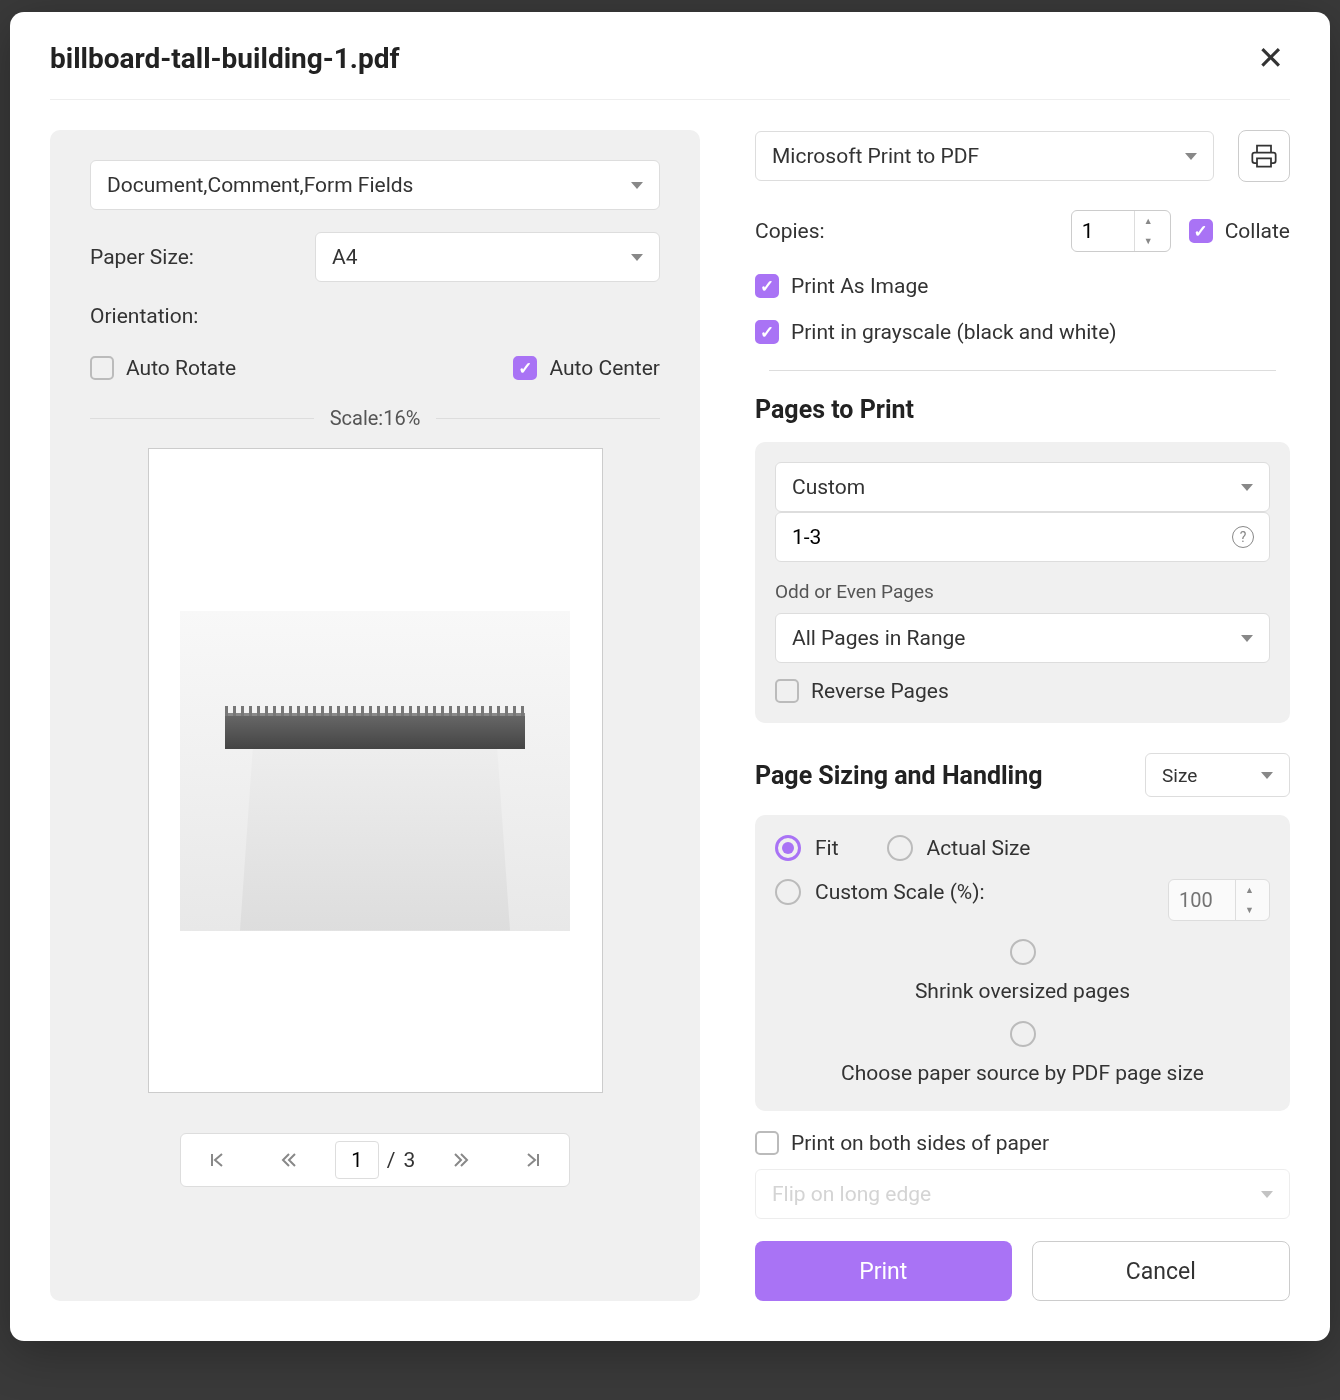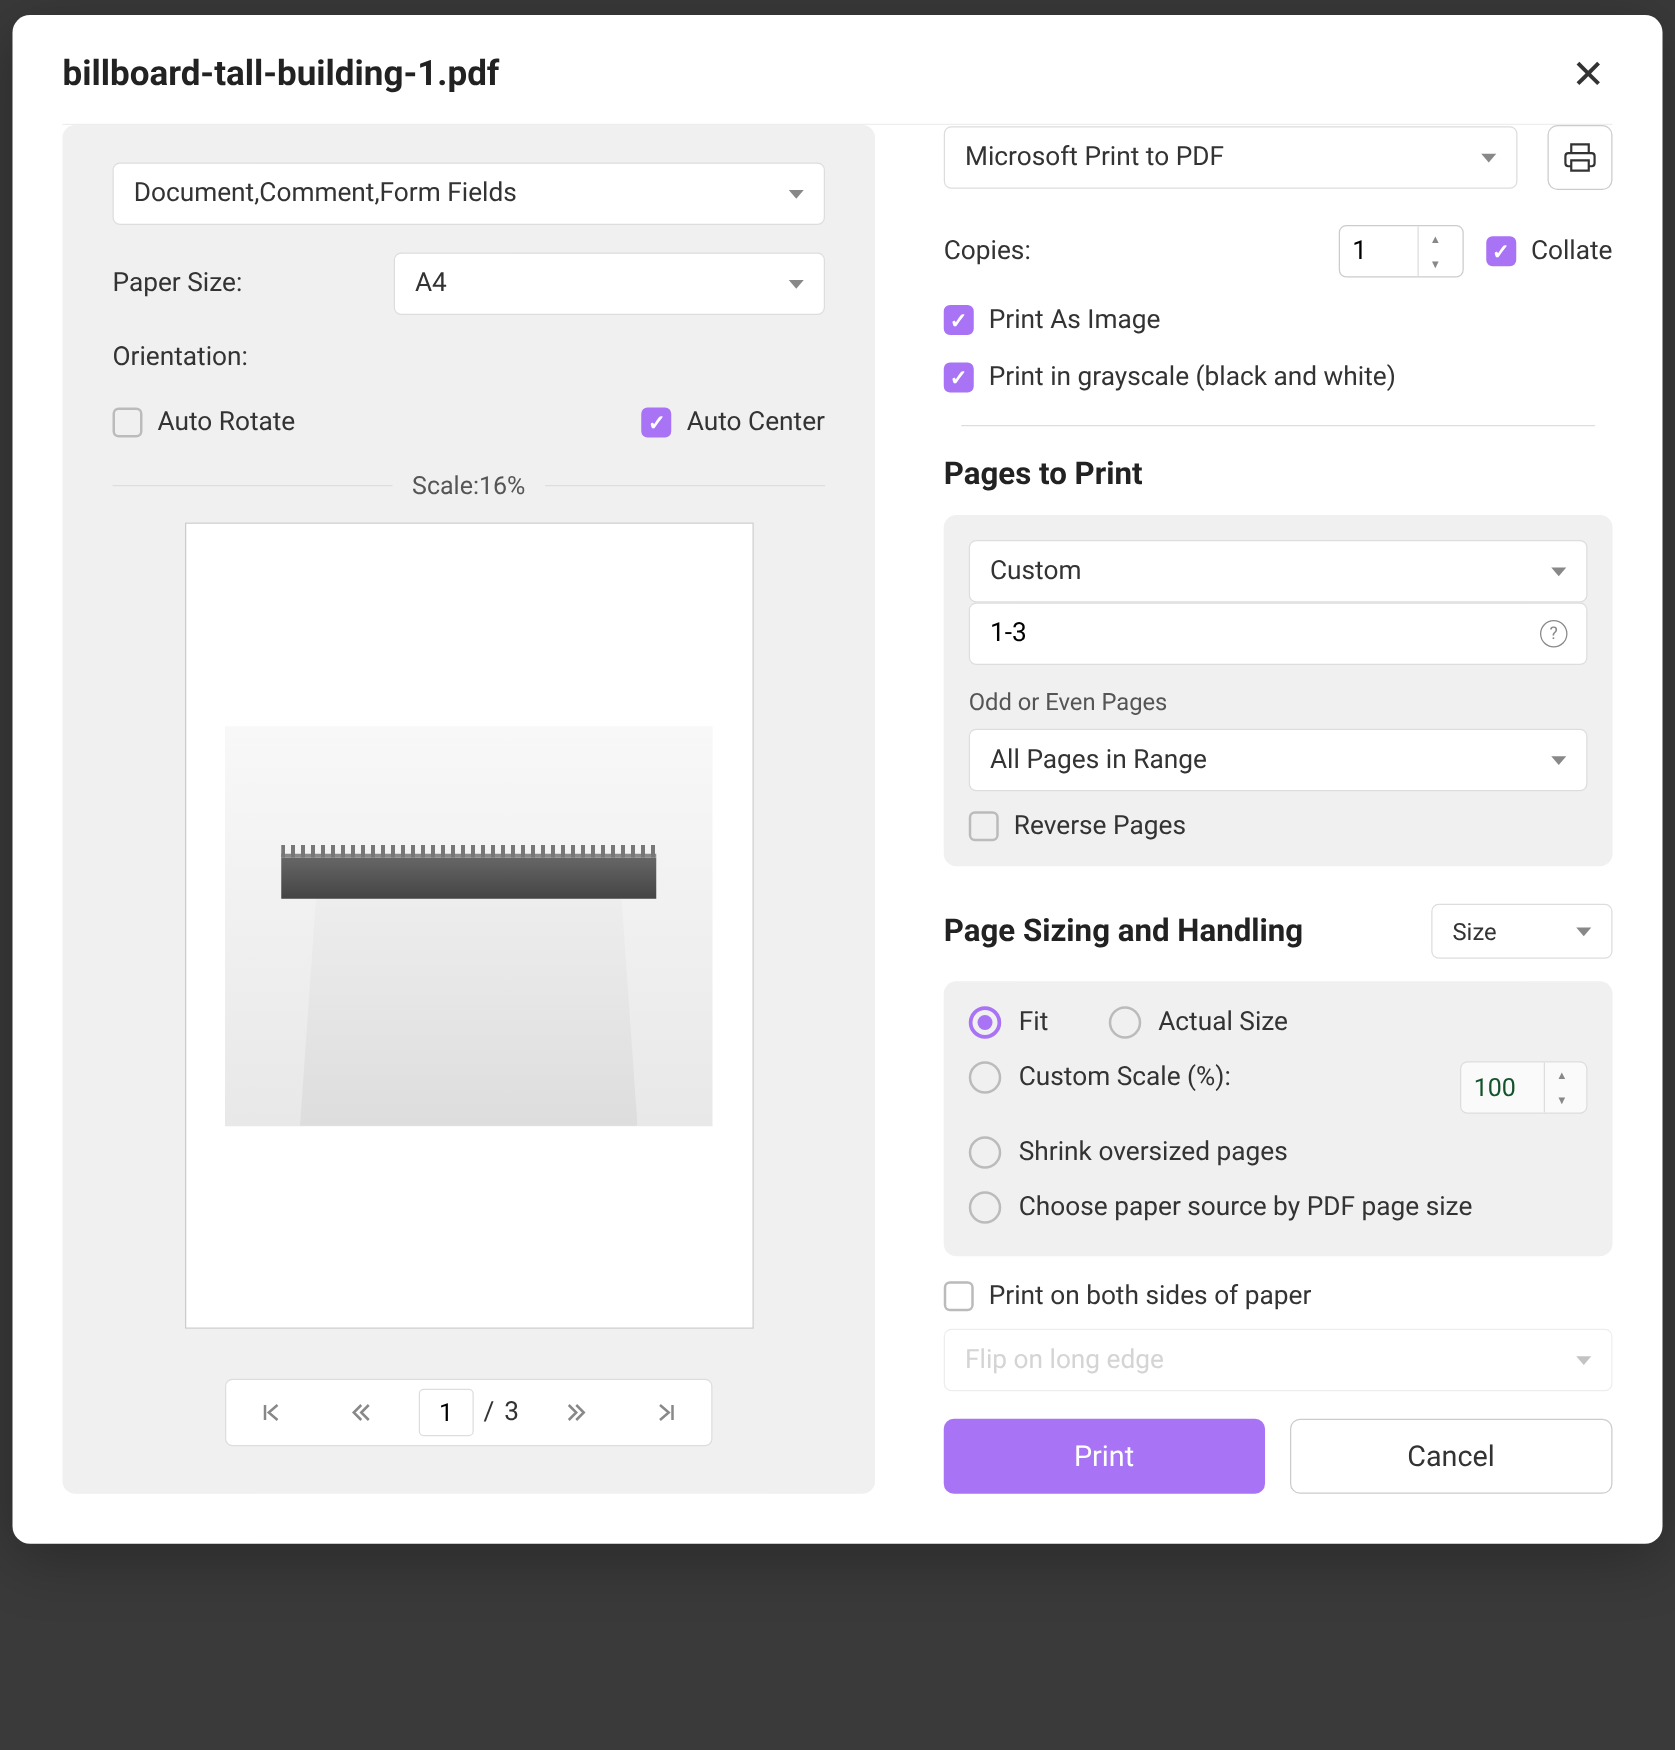--- a/index.html
+++ b/index.html
@@ -1,18 +1,18 @@
 <!DOCTYPE html>
 <html><head>
 <meta charset="utf-8">
 <style>
 * { box-sizing: border-box; margin: 0; padding: 0; font-family: -apple-system, BlinkMacSystemFont, "Segoe UI", Roboto, sans-serif; }
 body { background: #3a3a3a; width: 1340px; height: 1400px; overflow: hidden; padding-top: 12px; }
 .dialog { background: #fff; border-radius: 14px; margin: 0 10px; padding: 30px 40px 40px 40px; box-shadow: 0 10px 50px rgba(0,0,0,0.3); }
-.header { display: flex; justify-content: space-between; align-items: flex-end; padding-bottom: 24px; border-bottom: 1px solid #eee; }
+.header { display: flex; justify-content: space-between; align-items: flex-start; padding-bottom: 24px; border-bottom: 1px solid #eee; margin-bottom: 30px; }
 .title { font-size: 28px; font-weight: 700; color: #222; }
 .close-btn { font-size: 32px; color: #333; cursor: pointer; background: none; border: none; padding: 0 6px; line-height: 1; }
 .body { display: flex; gap: 55px; }
 .left-panel { width: 650px; background: #f0f0f0; border-radius: 10px; padding: 30px 40px; }
 .right-panel { flex: 1; display: flex; flex-direction: column; }
 
 .select-control { width: 100%; height: 50px; background: #fff; border: 1px solid #ddd; border-radius: 6px; padding: 0 16px; font-size: 21px; color: #333; display: flex; align-items: center; justify-content: space-between; cursor: pointer; }
 .select-control.small { height: 44px; font-size: 19px; }
 .chevron { width: 0; height: 0; border-left: 6px solid transparent; border-right: 6px solid transparent; border-top: 7px solid #888; }
 .row { display: flex; align-items: center; margin-top: 22px; }
@@ -69,23 +69,23 @@
 .radio-row { display: flex; align-items: center; gap: 48px; margin-bottom: 18px; }
 .radio { display: flex; align-items: center; gap: 14px; cursor: pointer; }
 .radio-circle { width: 26px; height: 26px; border: 2px solid #bbb; border-radius: 50%; display: flex; align-items: center; justify-content: center; }
 .radio-circle.selected { border-color: #a973f5; border-width: 3px; }
 .radio-circle.selected::after { content: ""; width: 12px; height: 12px; background: #a973f5; border-radius: 50%; }
 .radio-label { font-size: 21px; color: #333; }
 
 .custom-scale-row { display: flex; align-items: flex-start; justify-content: space-between; margin-bottom: 18px; }
 .custom-scale-row .radio { flex: 1; }
 .scale-spinner { display: flex; border: 1px solid #ddd; border-radius: 6px; height: 42px; width: 102px; background: #fafafa; }
-.scale-spinner input { width: 66px; border: none; background: transparent; padding: 0 10px; font-size: 20px; color: #14532d; outline: none; }
-
-.radio-single { margin-bottom: 18px; }
+.scale-spinner input { width: 66px; border: none; background: transparent; padding: 0 10px; font-size: 20px; color: #737373; outline: none; }
+
+.radio-single { margin-bottom: 18px; flex-direction: column; }
 
 .disabled-select { opacity: 0.5; pointer-events: none; }
 
 .footer { display: flex; gap: 20px; margin-top: 22px; }
 .btn { flex: 1; height: 60px; border-radius: 8px; font-size: 23px; cursor: pointer; border: none; }
 .btn-primary { background: #a973f5; color: #fff; }
 .btn-secondary { background: #fff; border: 1px solid #ccc; color: #333; }
 
 .size-select { width: 145px; }
 </style>

